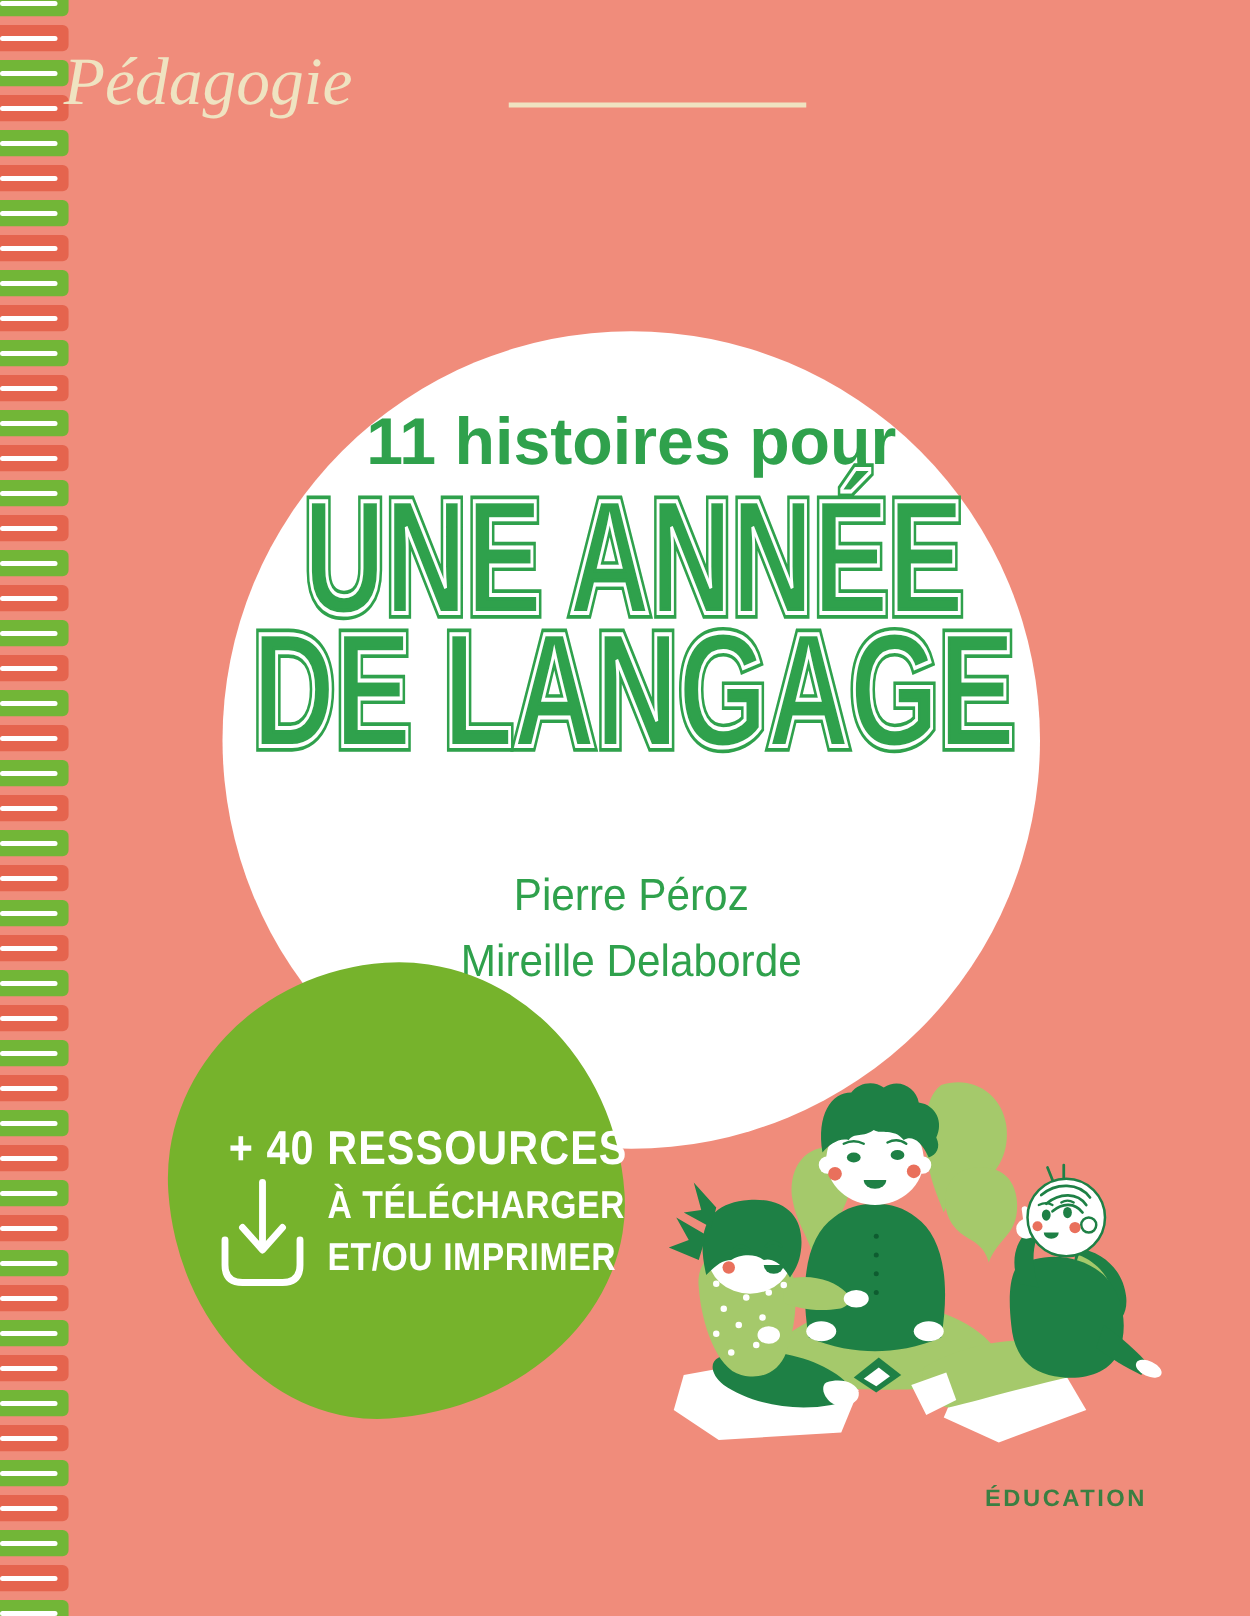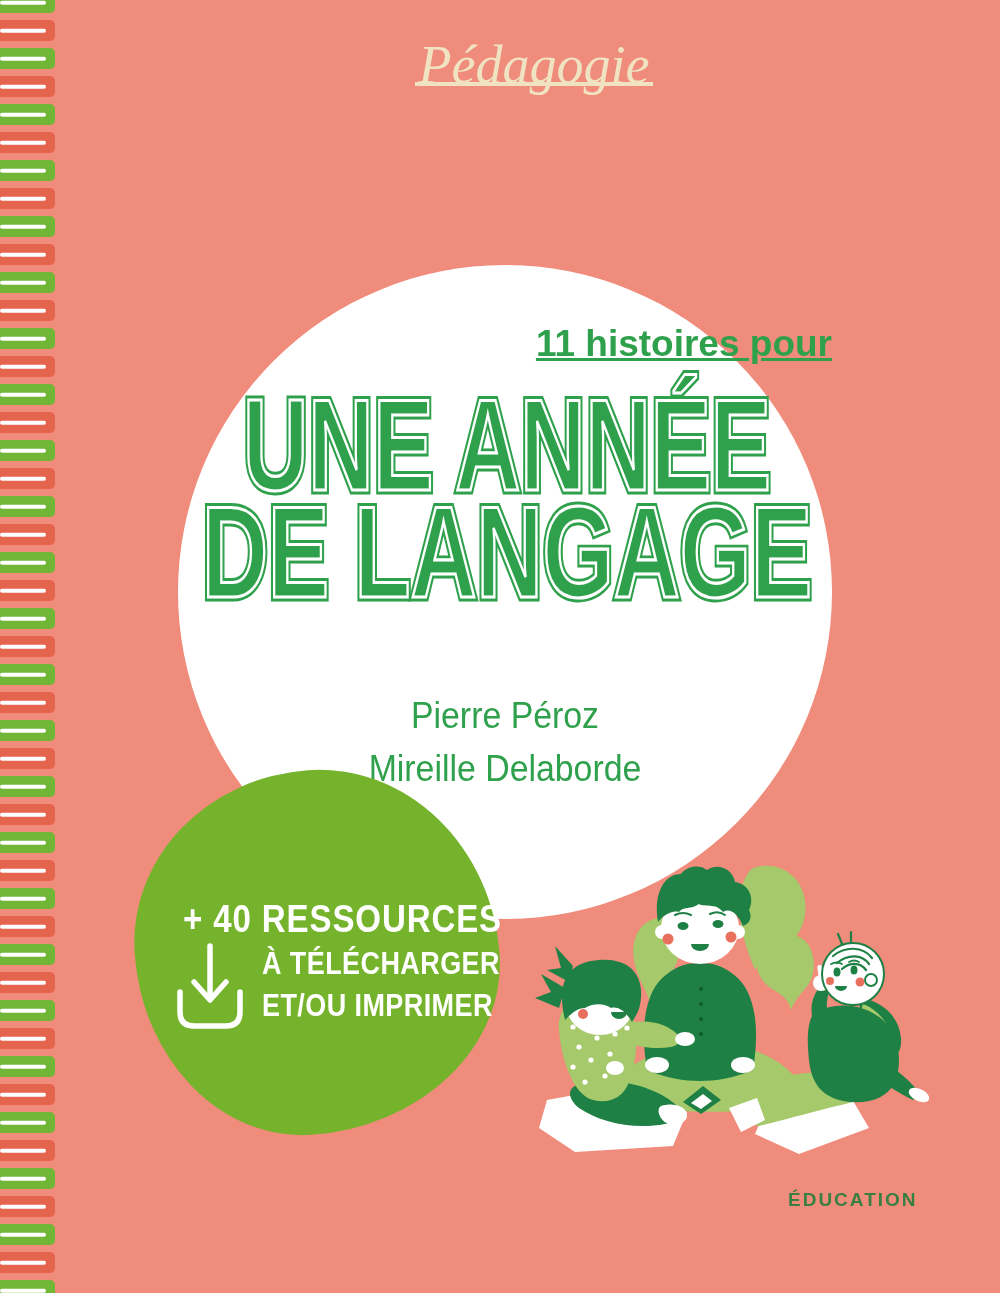--- a/index.html
+++ b/index.html
@@ -17,31 +17,31 @@
   .spine{position:absolute;left:0;top:0;bottom:0;width:55px;
     display:flex;flex-direction:column;gap:7px;overflow:hidden;}
   .stripe{flex:0 0 21px;height:21px;border-radius:0 5px 5px 0;position:relative;}
   .stripe:first-child{margin-top:-8px;}
   .stripe-green{background:var(--stripe-green);}
   .stripe-red{background:var(--stripe-red);}
   .stripe-line{position:absolute;left:0;top:50%;transform:translateY(-50%);
     width:46px;height:4.5px;background:var(--white);border-radius:3px;}
 
   
-  .collection{position:absolute;top:38px;left:68px;right:0;text-align:center;line-height:1;}
+  .collection{position:absolute;top:38px;left:51px;right:0;line-height:1;}
   .pedagogie{font-family:"Liberation Serif",serif;font-style:italic;font-weight:400;
     font-size:54px;color:var(--cream);position:relative;}
   .ped-underline{width:238px;height:3.5px;background:var(--cream);margin:-10px auto 4px;}
   .pratique{font-weight:700;font-size:51px;letter-spacing:1px;color:var(--deep-green);}
 
   
   .title-circle{position:absolute;left:178px;top:265px;width:654px;height:654px;
     border-radius:50%;background:var(--white);}
-  .kicker{position:absolute;top:58px;left:0;width:100%;text-align:right;
-    font-weight:700;font-size:37px;color:var(--title-green);letter-spacing:0;text-decoration:underline;}
+  .kicker{position:absolute;top:58px;left:0;width:100%;text-align:center;
+    font-weight:700;font-size:53px;color:var(--title-green);letter-spacing:0;}
   .title-svg{position:absolute;top:100px;left:50%;transform:translateX(-50%);}
   .title-svg text{font-family:"Liberation Sans",sans-serif;font-weight:700;font-size:130px;}
   .title-fat{fill:var(--title-green);stroke:var(--title-green);stroke-width:9;}
   .title-inline{fill:none;stroke:var(--white);stroke-width:3.2;}
   .subtitle{position:absolute;top:338px;left:0;width:100%;text-align:center;
     font-weight:700;font-size:47px;color:var(--title-green);}
   .author{position:absolute;left:0;width:100%;text-align:center;
     font-weight:400;font-size:36px;color:var(--title-green);transform:scaleX(.94);}
   .author-1{top:430px;}
   .author-2{top:483px;}

